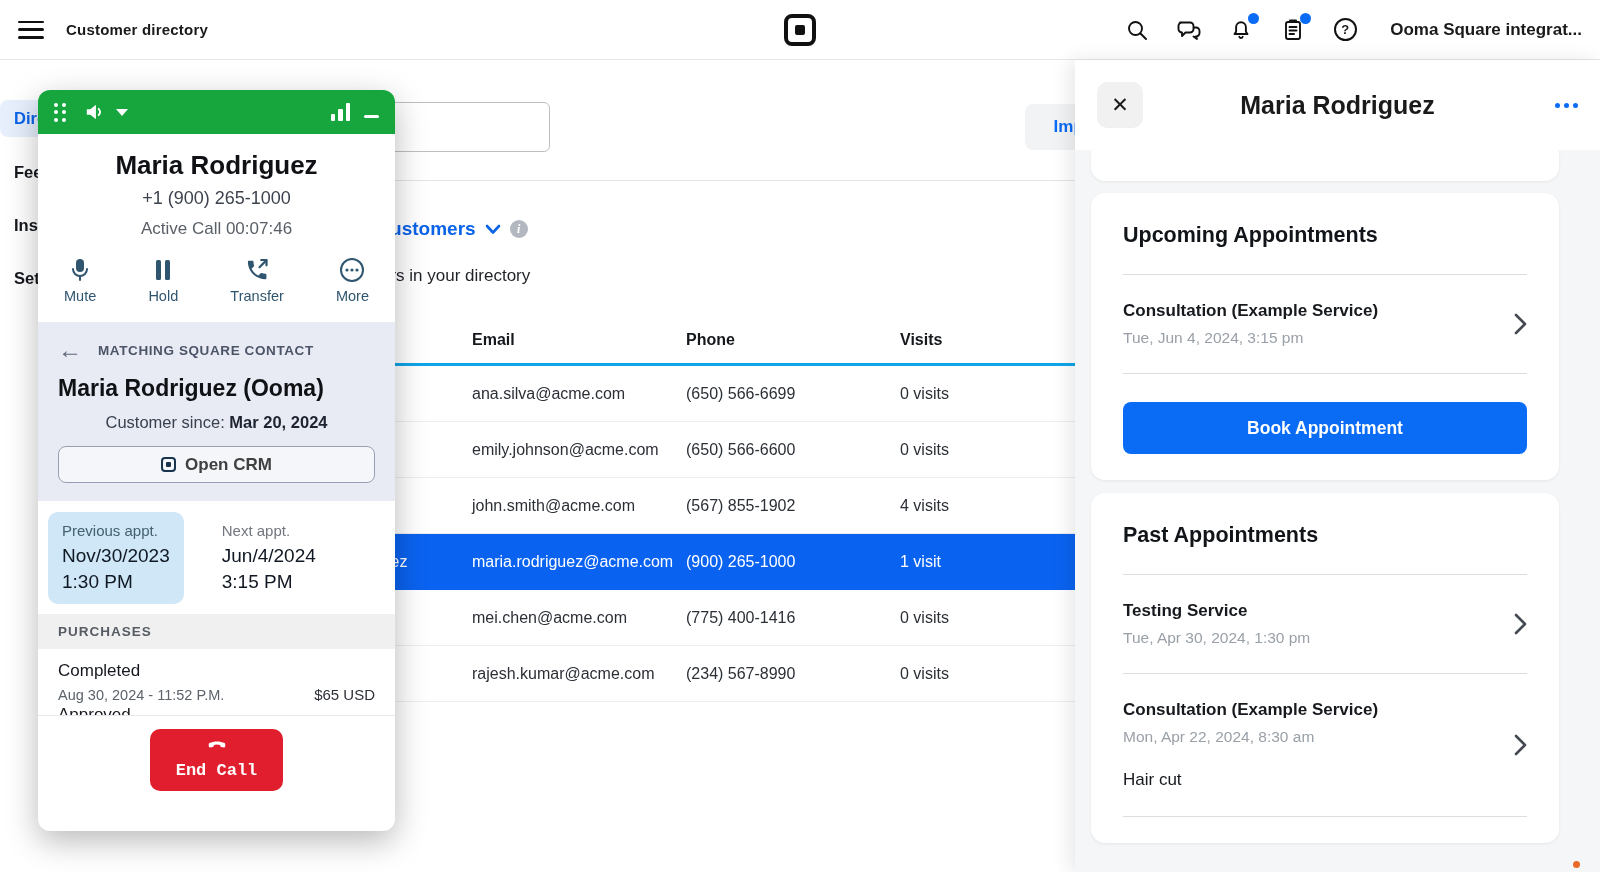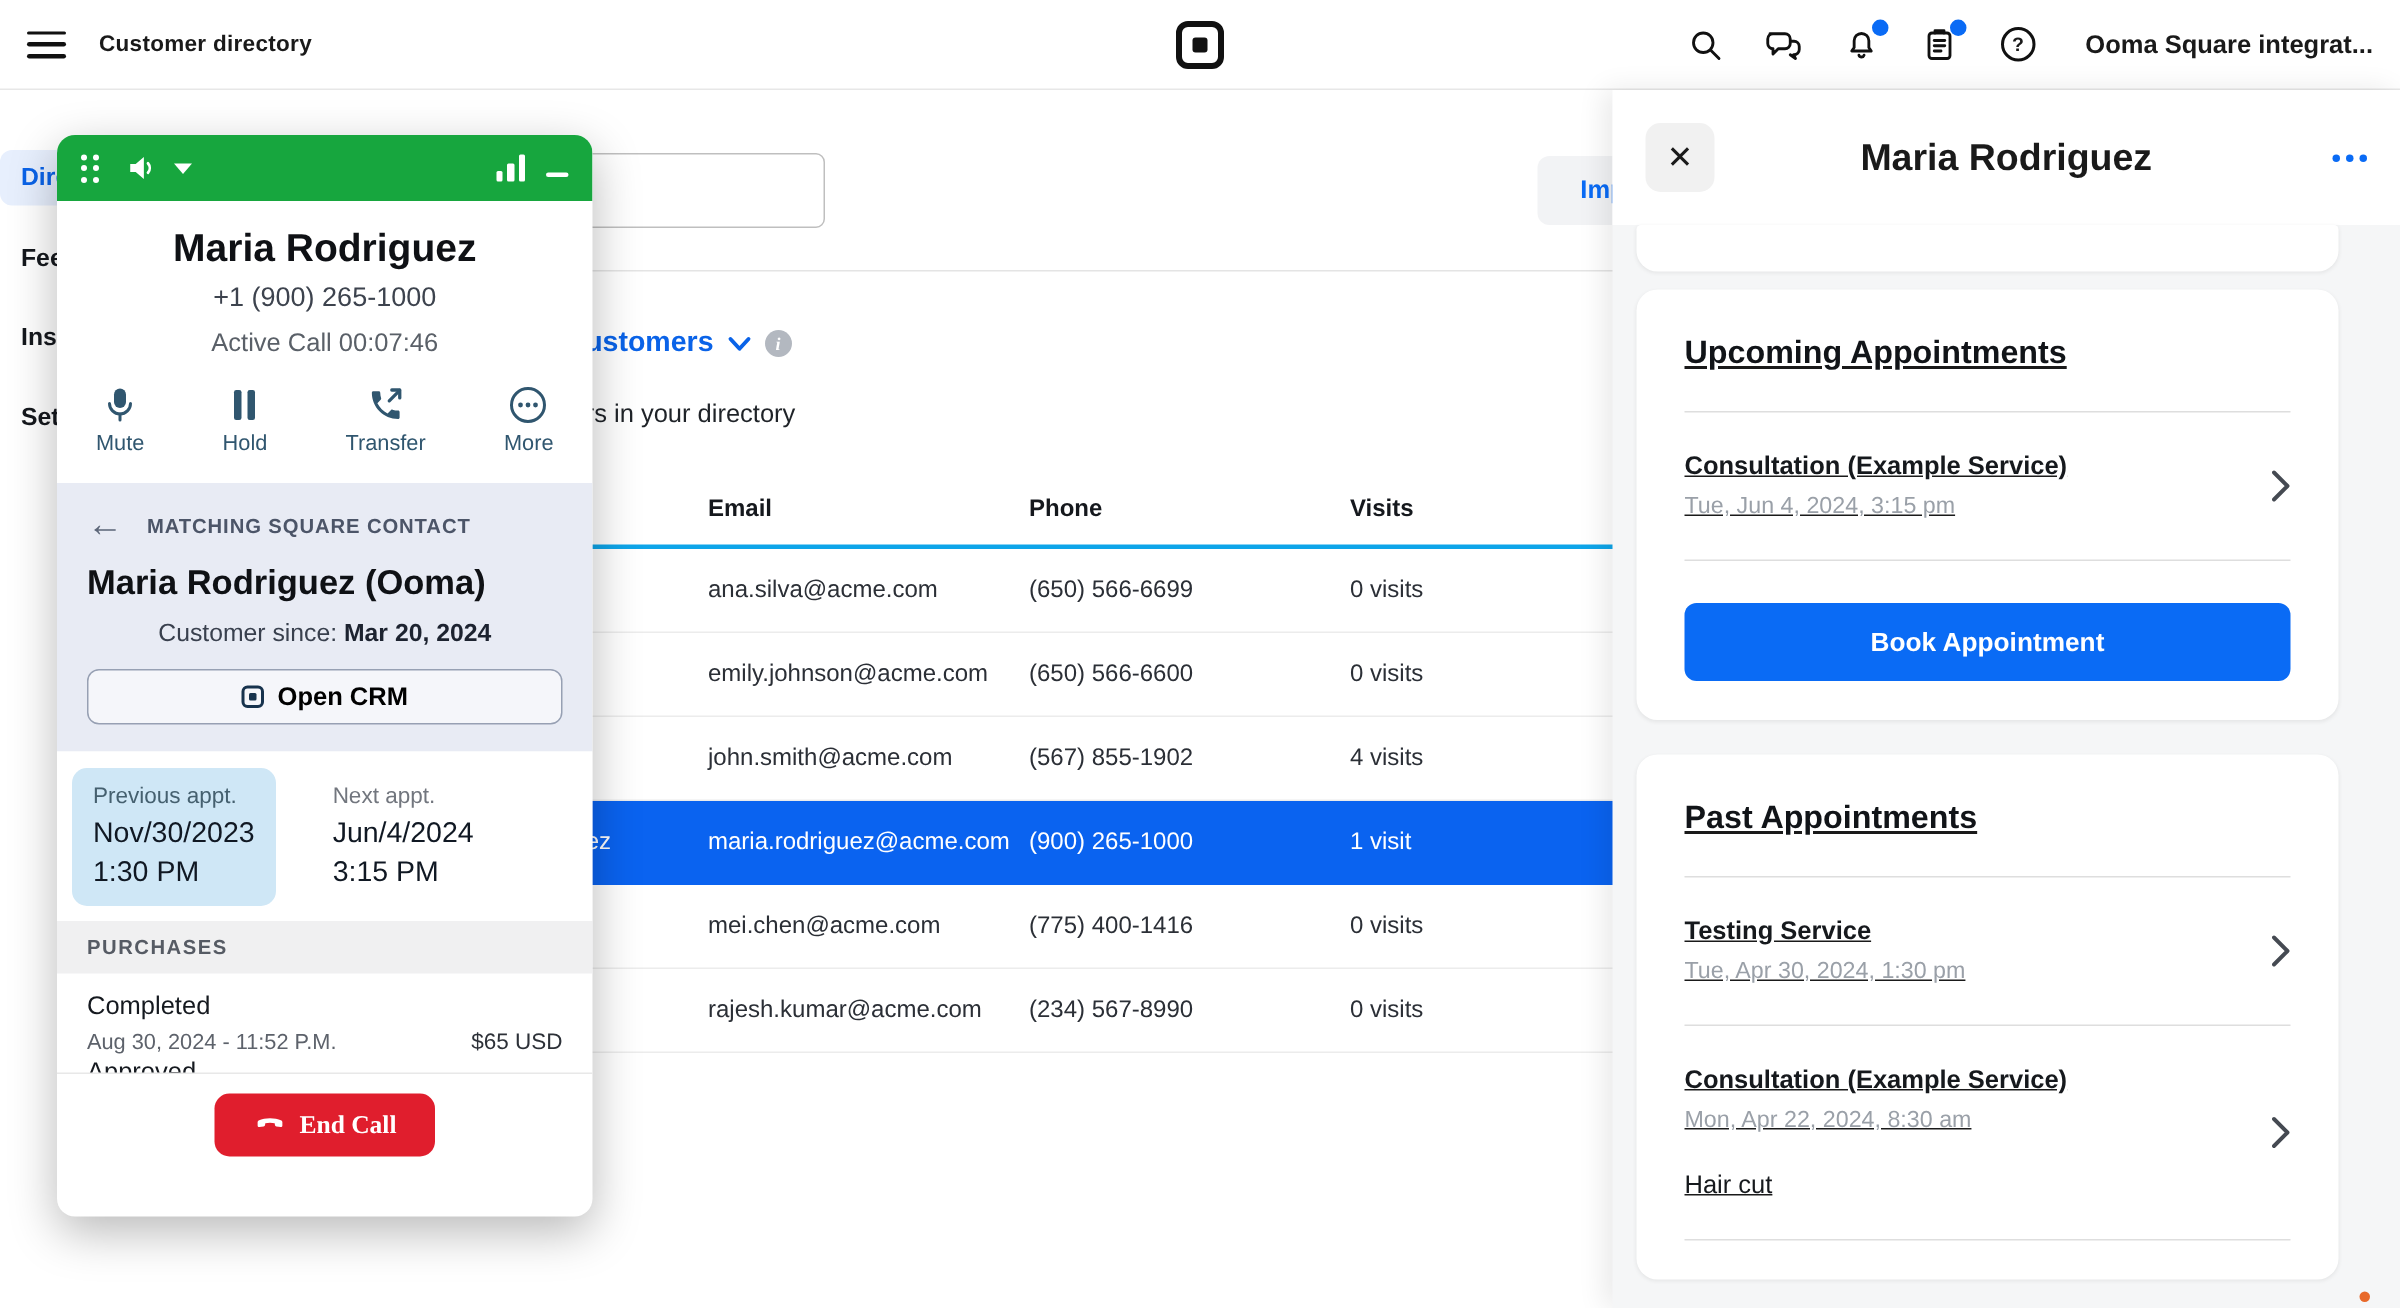--- a/index.html
+++ b/index.html
@@ -72,57 +72,57 @@
 
   .cw-contact { margin-top:18px; background:#e8ebf4; padding:16px 20px 18px; }
   .cw-contact-head { display:flex; align-items:center; }
   .back-arrow { font-size:24px; color:#5c6678; margin-right:16px; line-height:1; cursor:pointer; }
   .cw-contact-title { font-size:13.5px; font-weight:bold; color:#4c5568; letter-spacing:.6px; }
   .cw-contact-name { margin-top:13px; font-size:23px; font-weight:bold; color:#0f1115; }
   .cw-since { margin-top:11px; font-size:16.5px; color:#39404e;text-align:center; }
   .cw-since b { color:#1d2330; }
   .open-crm { margin-top:14px; width:100%; height:37px; border:1px solid #97a0b3; border-radius:8px; background:rgba(255,255,255,.55);
               display:flex; align-items:center; justify-content:center; gap:9px; cursor:pointer;
-              color:#000000; font-size:17px; font-weight:bold; font-family:inherit; }
+              color:#404040; font-size:17px; font-weight:bold; font-family:inherit; }
   .crm-sq { width:15px; height:15px; border:2.5px solid #17334d; border-radius:4px; display:flex; align-items:center; justify-content:center; }
   .crm-sq i { width:5px; height:5px; background:#17334d; border-radius:1px; }
 
   .cw-appts { display:flex; padding:11px 10px 10px; background:#fff; }
   .cw-appt { padding:9px 14px; font-size:19px; color:#101823; line-height:1.35; }
   .cw-appt .lbl { font-size:15px; margin-bottom:2px; }
   .cw-appt.prev { background:#cfe7f6; border-radius:10px; }
   .cw-appt.prev .lbl { color:#45606f; }
   .cw-appt.next { margin-left:24px; }
   .cw-appt.next .lbl { color:#72767e; }
 
   .cw-purch-band { background:#f0f0f1; padding:10px 20px; font-size:13.5px; font-weight:bold; color:#565b64; letter-spacing:1px; }
   .cw-purchase { padding:12px 20px 2px; }
   .cw-purch-status { font-size:17px; color:#15191f; }
   .cw-purch-row { display:flex; align-items:baseline; margin-top:5px; }
   .cw-purch-date { font-size:14.5px; color:#5d626b; }
   .cw-purch-amount { margin-left:auto; font-size:15px; color:#2d3138; }
   .cw-clip { height:10px; overflow:hidden; padding:0 20px; font-size:17px; color:#15191f; }
   .cw-footer { border-top:1px solid #e8e8e8; padding:13px 0 40px; text-align:center; }
   .end-call { display:inline-flex; align-items:center; gap:9px; background:#e01e2d; color:#fff; font-weight:bold; font-size:17px;
-              border:none; border-radius:10px; padding:11px 26px; cursor:pointer; font-family:Liberation Serif, serif; }
+              border:none; border-radius:10px; padding:11px 26px; cursor:pointer; font-family:Liberation Mono, monospace;flex-direction:column; }
 
   
   .panel { position:absolute; left:1075px; top:60px; right:0; bottom:0; background:#f5f6f7; z-index:50;
            box-shadow:-6px 0 18px rgba(0,0,0,.09); }
   .panel-header { height:90px; background:#fff; display:flex; align-items:center; padding:0 22px; }
   .close-btn { width:46px; height:46px; background:#f1f1f1; border:none; border-radius:10px; font-size:21px; color:#1a1a1a;
                cursor:pointer; display:flex; align-items:center; justify-content:center; font-family:inherit; }
   .panel-title { flex:1; text-align:center; font-size:25px; font-weight:bold; }
   .menu-dots { width:46px; display:flex; justify-content:flex-end; gap:4px; cursor:pointer; }
   .menu-dots i { width:5px; height:5px; border-radius:50%; background:#0a6bf5; }
 
   .card-strip { margin:0 0 12px 16px; width:468px; height:31px; background:#fff; border-radius:3px 3px 14px 14px;
                 box-shadow:0 1px 3px rgba(0,0,0,.07); }
-  .card { margin:0 0 23px 16px; width:468px; background:#fff; border-radius:14px; box-shadow:0 1px 3px rgba(0,0,0,.07);
-          padding:30px 32px 26px;text-decoration:underline; }
+  .card { margin:0 0 13px 16px; width:468px; background:#fff; border-radius:14px; box-shadow:0 1px 3px rgba(0,0,0,.07);
+          padding:30px 32px 26px; }
   .card-title { font-size:21.5px; font-weight:bold; color:#111418; }
   .card-div { height:1px; background:#dedede; margin:26px 0; }
   .appt-item { display:flex; align-items:center; cursor:pointer; }
   .appt-text { flex:1; }
   .appt-name { font-size:17px; font-weight:bold; color:#16191d; }
   .appt-date { font-size:15.5px; color:#9aa0a8; margin-top:8px; }
   .appt-note { font-size:17px; color:#16191d; margin-top:24px; }
   .chev { flex:0 0 auto; }
   .book-btn { width:100%; height:52px; border:none; border-radius:8px; background:#0a6bf5; color:#fff; font-weight:bold;
               font-size:17.5px; cursor:pointer; margin-top:2px; font-family:inherit; }

